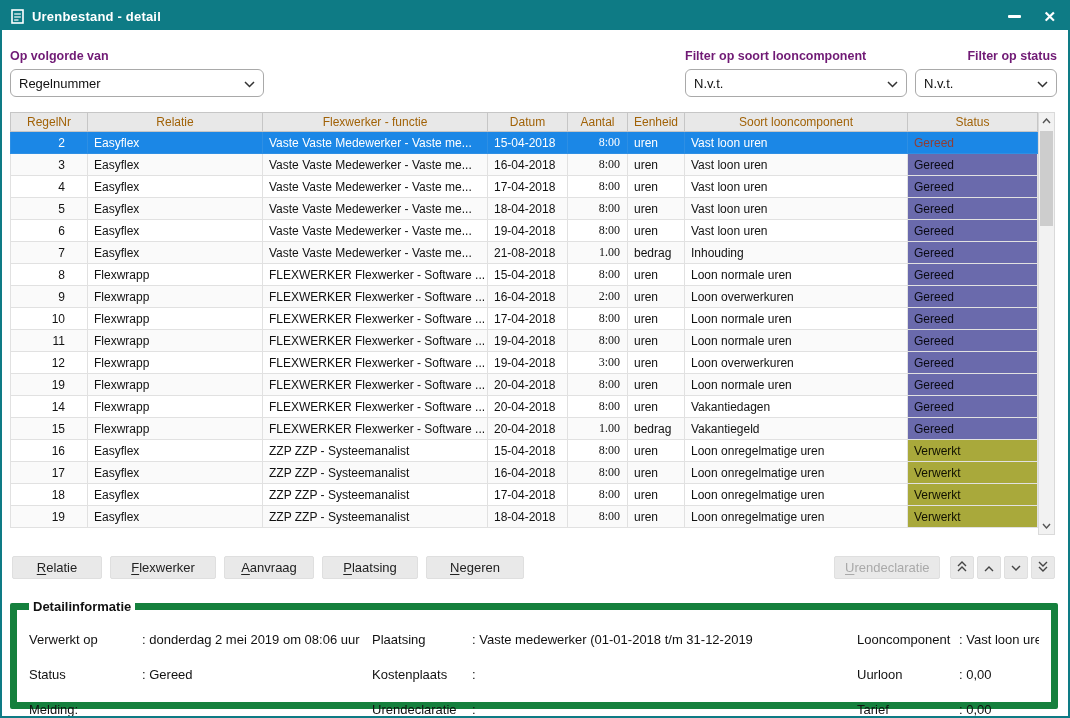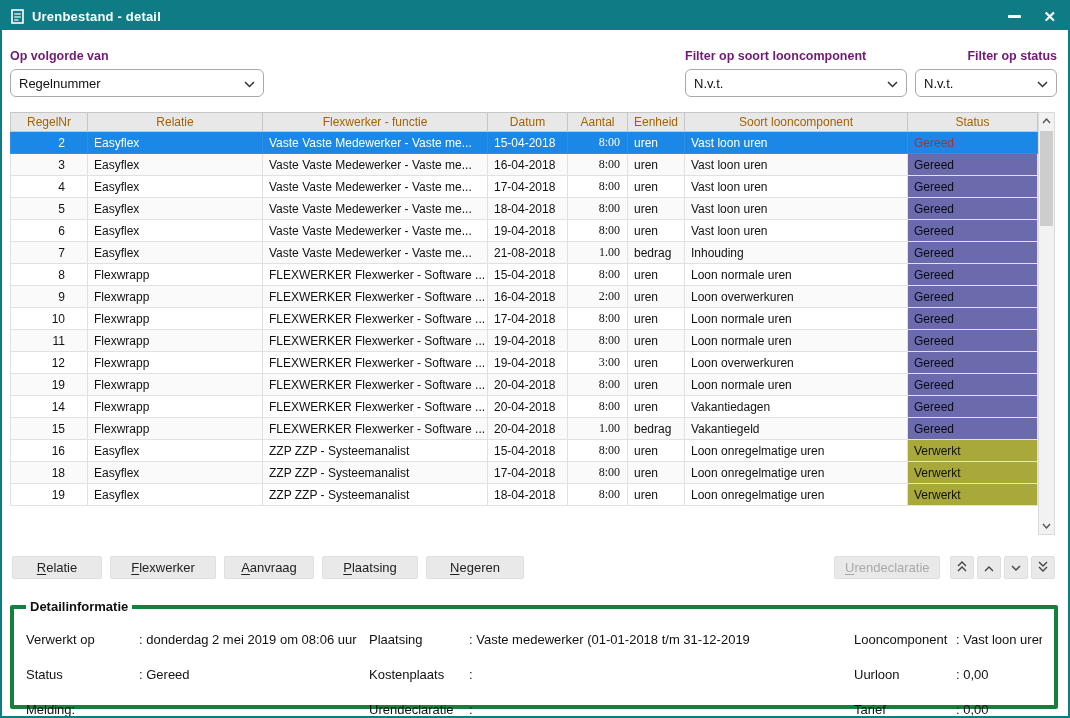--- a/index.html
+++ b/index.html
@@ -75,21 +75,21 @@
   .w-plaatsing{width:96px;} .w-negeren{width:98px;} .w-urendeclaratie{width:106px;}
   .spacer { flex:1 1 auto; }
   .btn.disabled { color:#a9a9a9; cursor:default; }
   .nav-group { display:flex; gap:3px; margin-left:2px; }
   .nav-btn {
     width:24px; height:23px; background:#e9e9e9; border:1px solid #dfdfdf; border-radius:2px;
     display:flex; align-items:center; justify-content:center; cursor:pointer; padding:0;
   }
   
   fieldset.detail {
-    margin:0 10px 0 8px; border:4px solid #15803d; border-radius:2px;
+    margin:0 10px 0 8px; border:7px solid #15803d; border-radius:2px;
     height:110px; padding:4px 12px 0 12px;
   }
   fieldset.detail legend { font-size:13px; font-weight:bold; color:#111; padding:0 4px; margin-left:0; }
   .detail-grid {
     display:grid; grid-template-columns:113px 230px 100px 385px 102px 1fr;
     row-gap:12px; font-size:13px; color:#111; margin-top:6px;
   }
   .detail-grid span { white-space:nowrap; overflow:hidden;margin-top:8px; }
   
   .footer { flex:1 1 auto; display:flex; align-items:flex-start; padding:16px 0 0 10px; }
@@ -316,20 +316,30 @@
             <td data-name="cell-regelnr" class="num">16</td>
             <td data-name="cell-relatie">Easyflex</td>
             <td data-name="cell-flexwerker">ZZP ZZP - Systeemanalist</td>
             <td data-name="cell-datum">15-04-2018</td>
             <td data-name="cell-aantal" class="num">8:00</td>
             <td data-name="cell-eenheid">uren</td>
             <td data-name="cell-looncomponent">Loon onregelmatige uren</td>
             <td data-name="cell-status" class="status-verwerkt">Verwerkt</td>
           </tr>
           <tr data-name="table-row">
+            <td data-name="cell-regelnr" class="num">17</td>
+            <td data-name="cell-relatie">Easyflex</td>
+            <td data-name="cell-flexwerker">ZZP ZZP - Systeemanalist</td>
+            <td data-name="cell-datum">16-04-2018</td>
+            <td data-name="cell-aantal" class="num">8:00</td>
+            <td data-name="cell-eenheid">uren</td>
+            <td data-name="cell-looncomponent">Loon onregelmatige uren</td>
+            <td data-name="cell-status" class="status-verwerkt">Verwerkt</td>
+          </tr>
+          <tr data-name="table-row">
             <td data-name="cell-regelnr" class="num">18</td>
             <td data-name="cell-relatie">Easyflex</td>
             <td data-name="cell-flexwerker">ZZP ZZP - Systeemanalist</td>
             <td data-name="cell-datum">17-04-2018</td>
             <td data-name="cell-aantal" class="num">8:00</td>
             <td data-name="cell-eenheid">uren</td>
             <td data-name="cell-looncomponent">Loon onregelmatige uren</td>
             <td data-name="cell-status" class="status-verwerkt">Verwerkt</td>
           </tr>
           <tr data-name="table-row">

